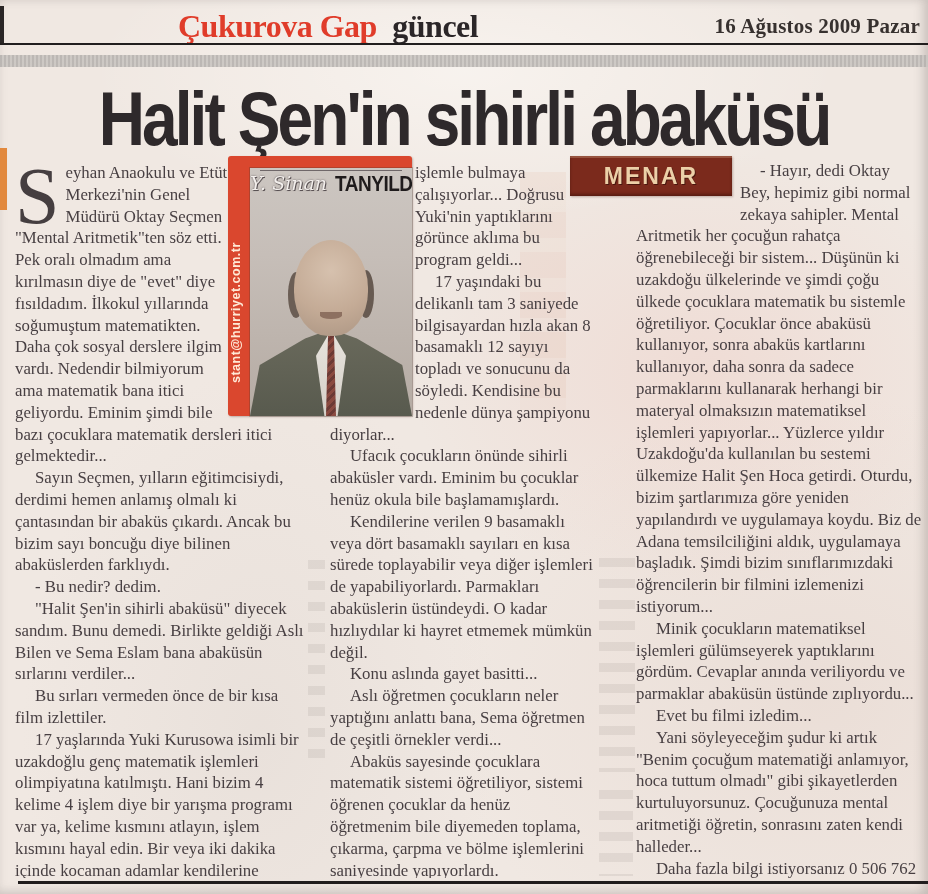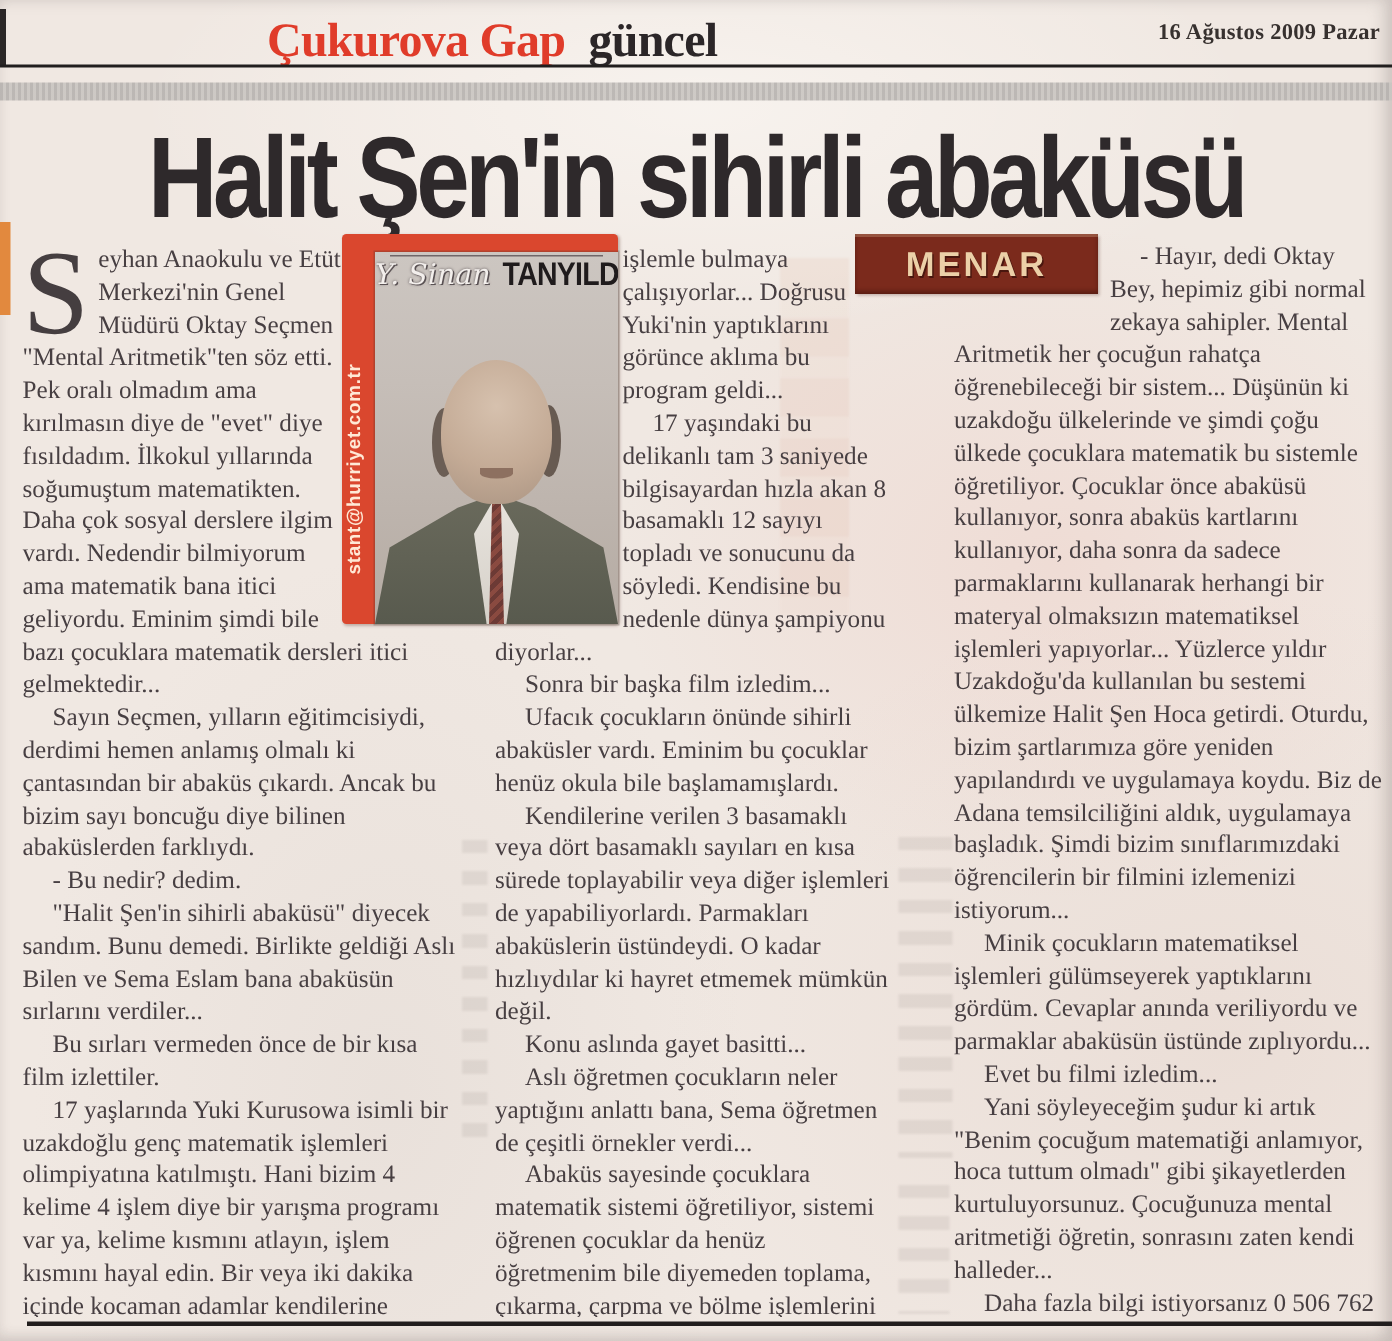--- a/index.html
+++ b/index.html
@@ -27,21 +27,21 @@
   
   .masthead-brand{
     position:absolute;top:8px;left:178px;width:400px;
     font-family:"Liberation Serif",serif;font-weight:700;font-size:32px;letter-spacing:-.5px;
     white-space:nowrap;
   }
   .brand-red{color:var(--brand-red);}
   .brand-black{color:#2b2628;margin-left:8px;}
   .masthead-date{
     position:absolute;top:14px;right:8px;
-    font-family:"Liberation Serif",serif;font-weight:700;font-size:15px;color:#37312f;
+    font-family:"Liberation Serif",serif;font-weight:700;font-size:21px;color:#37312f;
     letter-spacing:.2px;
   }
   .rule-top{position:absolute;top:43px;left:0;width:928px;height:2px;background:#211e1e;}
   .gray-bar{
     position:absolute;top:55px;left:0;width:928px;height:12px;
     background:repeating-linear-gradient(90deg,#b6b2af 0 2px,#c9c5c1 2px 4px);
     opacity:.9;
   }
   .corner-tick{position:absolute;top:6px;left:0;width:4px;height:38px;background:#2a2626;}
   .edge-orange{position:absolute;top:148px;left:0;width:7px;height:62px;background:#e2893e;}
@@ -204,23 +204,22 @@
         <div class="smile"></div>
       </div>
     </div>
   </div>
 
   <div class="col col-mid">
     <div class="spacer-left"></div>
     <div>
         <p class="para">işlemle bulmaya çalışıyorlar... Doğrusu Yuki'nin yaptıklarını görünce aklıma bu program geldi...</p>
         <p class="para indent">17 yaşındaki bu delikanlı tam 3 saniyede bilgisayardan hızla akan 8 basamaklı 12 sayıyı topladı ve sonucunu da söyledi. Kendisine bu nedenle dünya şampiyonu diyorlar...</p>
-        <p class="para indent">Sonra bir başka film izledim...</p>
         <p class="para indent">Ufacık çocukların önünde sihirli abaküsler vardı. Eminim bu çocuklar henüz okula bile başlamamışlardı.</p>
-        <p class="para indent">Kendilerine verilen 3 basamaklı veya dört basamaklı sayıları en kısa sürede toplayabilir veya diğer işlemleri de yapabiliyorlardı. Parmakları abaküslerin üstündeydi. O kadar hızlıydılar ki hayret etmemek mümkün değil.</p>
+        <p class="para indent">Kendilerine verilen 9 basamaklı veya dört basamaklı sayıları en kısa sürede toplayabilir veya diğer işlemleri de yapabiliyorlardı. Parmakları abaküslerin üstündeydi. O kadar hızlıydılar ki hayret etmemek mümkün değil.</p>
         <p class="para indent">Konu aslında gayet basitti...</p>
         <p class="para indent">Aslı öğretmen çocukların neler yaptığını anlattı bana, Sema öğretmen de çeşitli örnekler verdi...</p>
         <p class="para indent">Abaküs sayesinde çocuklara matematik sistemi öğretiliyor, sistemi öğrenen çocuklar da henüz öğretmenim bile diyemeden toplama, çıkarma, çarpma ve bölme işlemlerini saniyesinde yapıyorlardı.</p>
       </div>
   </div>
 
   <div class="menar-box">
     <span class="menar-label">MENAR</span>
   </div>
 

